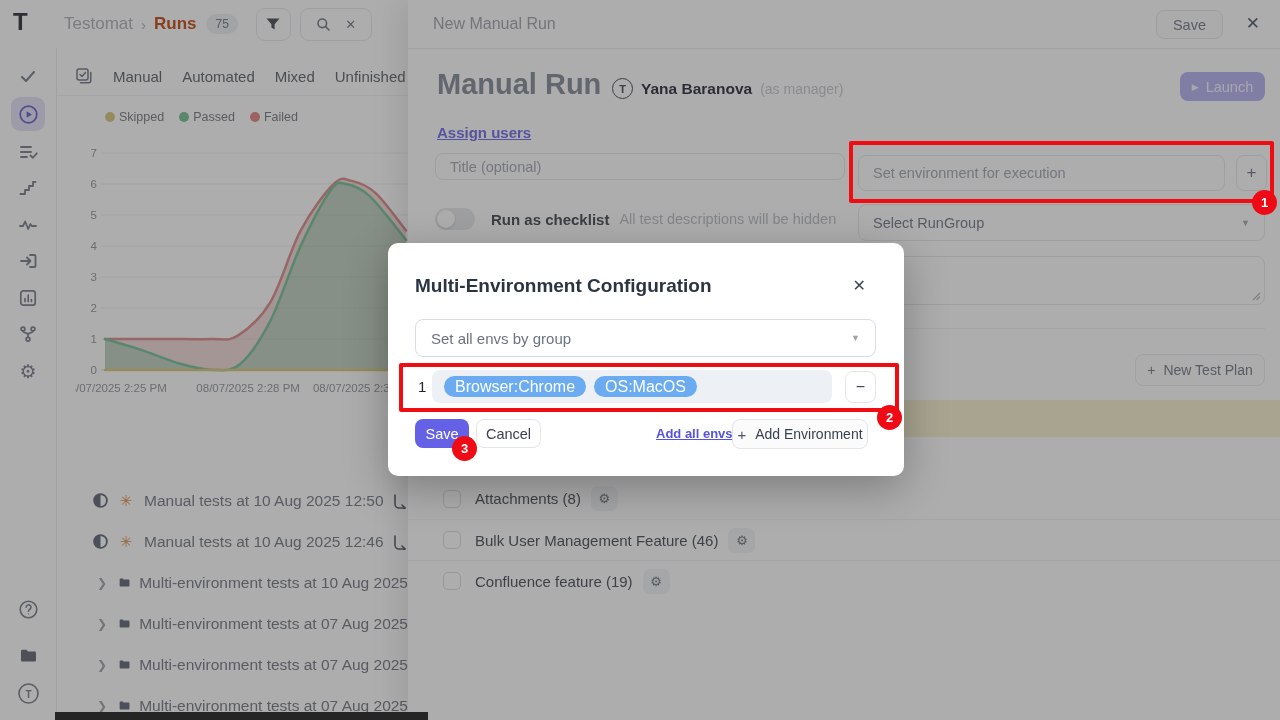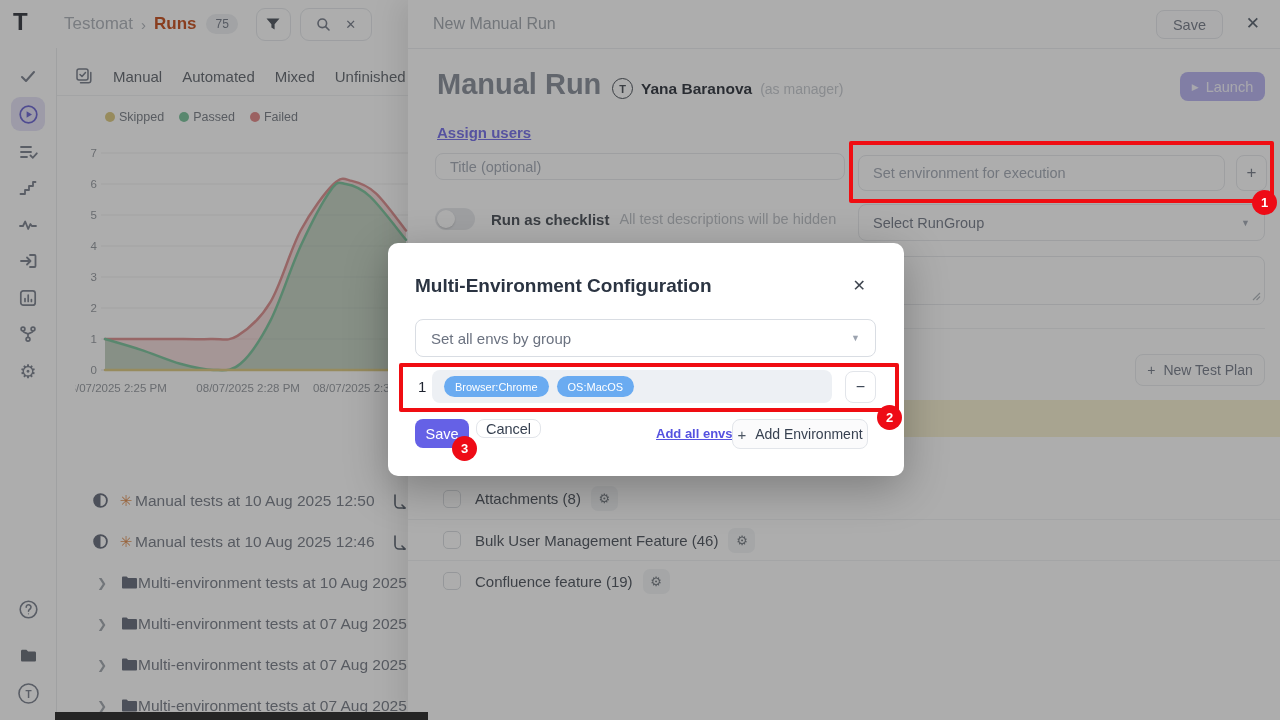--- a/index.html
+++ b/index.html
@@ -37,21 +37,21 @@
 
   #chart-wrap { left:75px; top:140px; width:333px; height:270px; z-index:1; }
 
   
   #runslist { left:57px; top:480px; width:351px; height:246px; z-index:1; }
   .runrow { position:relative; height:41px; display:flex; align-items:center; color:#6d737e; font-size:15.5px; white-space:nowrap; overflow:hidden; }
   .runrow .chev { margin-left:40px; color:#9aa0a8; width:12px; }
   .runrow .half-pie { margin-left:36px; }
   .runrow .clickic { margin-left:9px; color:#dd8440; font-size:15px; width:18px; text-align:center; }
   .runrow .folder { margin-left:12px; }
-  .runrow .lbl { }
+  .runrow .lbl { margin-left:9px; }
   .runrow .cuticon { position:absolute; right:2px; color:#4b5563; }
 
   #bottomstrip { left:55px; top:712px; width:373px; height:8px; background:#161616; z-index:3; }
 
   
   #drawer { left:408px; top:0; width:872px; height:720px; background:#fff; box-shadow:-10px 0 26px rgba(0,0,0,.10); z-index:2; }
   #drawer-header { left:408px; top:0; width:872px; height:49px; border-bottom:1px solid #ebedf0; display:flex; align-items:center; z-index:2; }
   .drawer-title { color:#9aa0a8; font-size:16px; margin-left:25px; }
   #drawer-save { position:absolute; right:57px; top:10px; height:29px; padding:0 16px; border:1px solid #e3e6ea; border-radius:8px; background:#fcfcfd; color:#6b7280; font-size:14.5px; display:flex; align-items:center; }
   #drawer-close { position:absolute; right:20px; top:13px; font-size:17px; color:#4b5563; }
@@ -94,24 +94,24 @@
   
   #dim { left:0; top:0; width:1280px; height:720px; background:rgba(60,60,60,0.42); z-index:10; }
 
   
   #modal { left:388px; top:243px; width:516px; height:233px; background:#fff; border-radius:10px; box-shadow:0 12px 44px rgba(0,0,0,.28); z-index:20; }
   #modal-title { position:absolute; left:27px; top:32px; font-size:19px; font-weight:bold; color:#2b3442; }
   #modal-close { position:absolute; right:38px; top:33px; font-size:16px; color:#3f4650; }
   #group-select { position:absolute; left:27px; top:76px; width:461px; height:38px; border:1px solid #d9dde3; border-radius:8px; display:flex; align-items:center; justify-content:space-between; padding:0 15px; font-size:15px; color:#6b7280; background:#fff; }
   #env-row-idx { position:absolute; left:30px; top:135px; font-size:15px; color:#1f2430; }
   #tagfield { position:absolute; left:44px; top:127px; width:400px; height:33px; background:#edf0f4; border-radius:8px; display:flex; align-items:center; gap:8px; padding:0 12px; }
-  .tagpill { height:21px; border-radius:11px; background:#6aabf1; color:#fff; font-size:11px; display:flex; align-items:center; padding:0 11px; }
+  .tagpill { height:21px; border-radius:11px; background:#6aabf1; color:#fff; font-size:16px; display:flex; align-items:center; padding:0 11px; }
   #minus-btn { position:absolute; left:457px; top:128px; width:31px; height:32px; border:1px solid #e2e5ea; border-radius:8px; background:#fff; display:flex; align-items:center; justify-content:center; font-size:16px; color:#374151; }
   #modal-save { position:absolute; left:27px; top:176px; width:54px; height:29px; background:#6561e6; border-radius:8px; color:#fff; font-size:14.5px; display:flex; align-items:center; justify-content:center; }
-  #modal-cancel { position:absolute; left:88px; top:176px; width:65px; height:19px; border:1px solid #e2e5ea; border-radius:8px; background:#fff; color:#374151; font-size:14.5px; display:flex; align-items:center; justify-content:center; }
+  #modal-cancel { position:absolute; left:88px; top:176px; width:65px; height:29px; border:1px solid #e2e5ea; border-radius:8px; background:#fff; color:#374151; font-size:14.5px; display:flex; align-items:center; justify-content:center; }
   #add-all-envs { position:absolute; left:268px; top:183px; font-size:13px; font-weight:bold; color:#5552e0; text-decoration:underline; }
   #add-env-btn { position:absolute; left:344px; top:176px; width:136px; height:30px; border:1px solid #e2e5ea; border-radius:8px; background:#fbfbfc; color:#374151; font-size:14px; display:flex; align-items:center; justify-content:center; gap:9px; }
   #add-env-btn .pl { color:#4b5563; font-size:15px; }
 
   
   .annobox { border:4px solid #f00d12; border-radius:2px; z-index:30; }
   #anno1 { left:849px; top:141px; width:425px; height:62px; }
   #anno2 { left:399px; top:363px; width:500px; height:49px; }
   .annobadge { width:25px; height:25px; border-radius:50%; background:#ee0b16; color:#fff; font-size:13px; font-weight:bold; display:flex; align-items:center; justify-content:center; z-index:31; }
   #badge1 { left:1252px; top:190px; }

